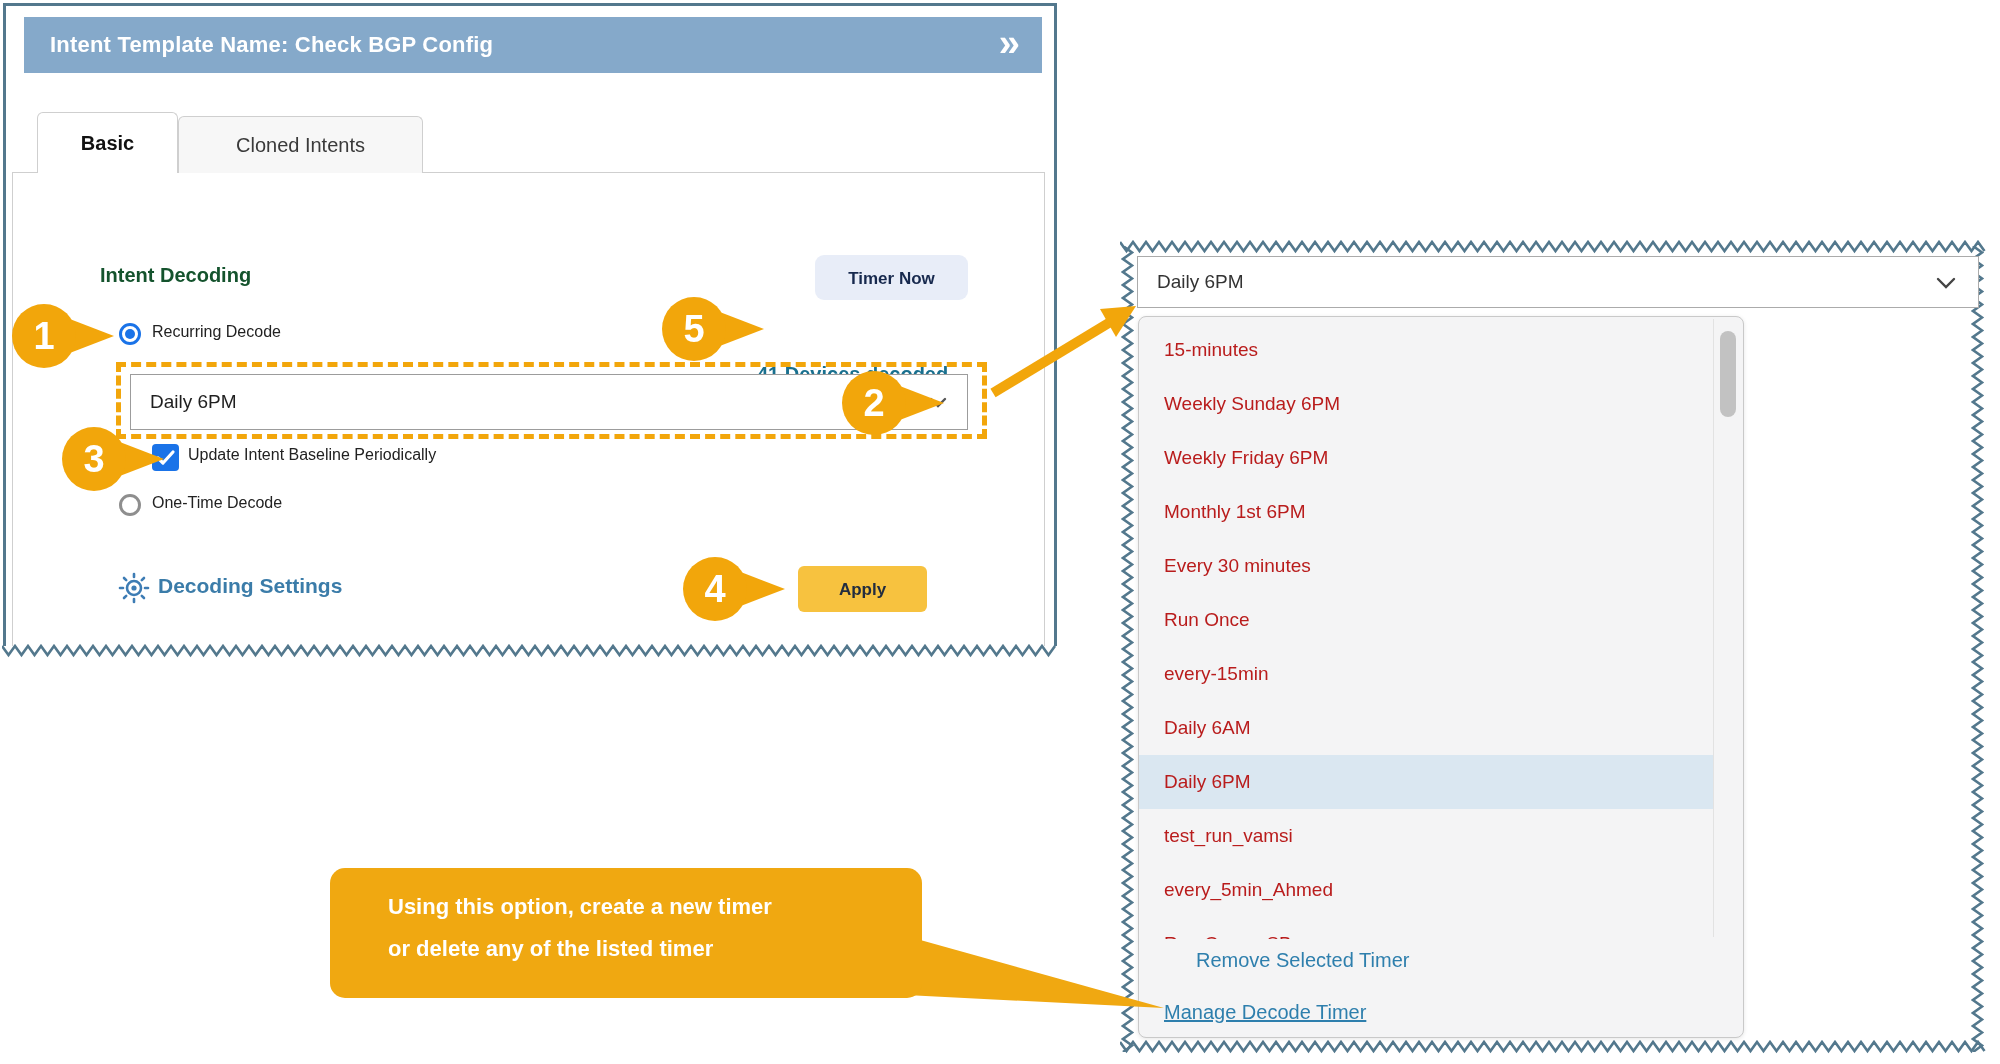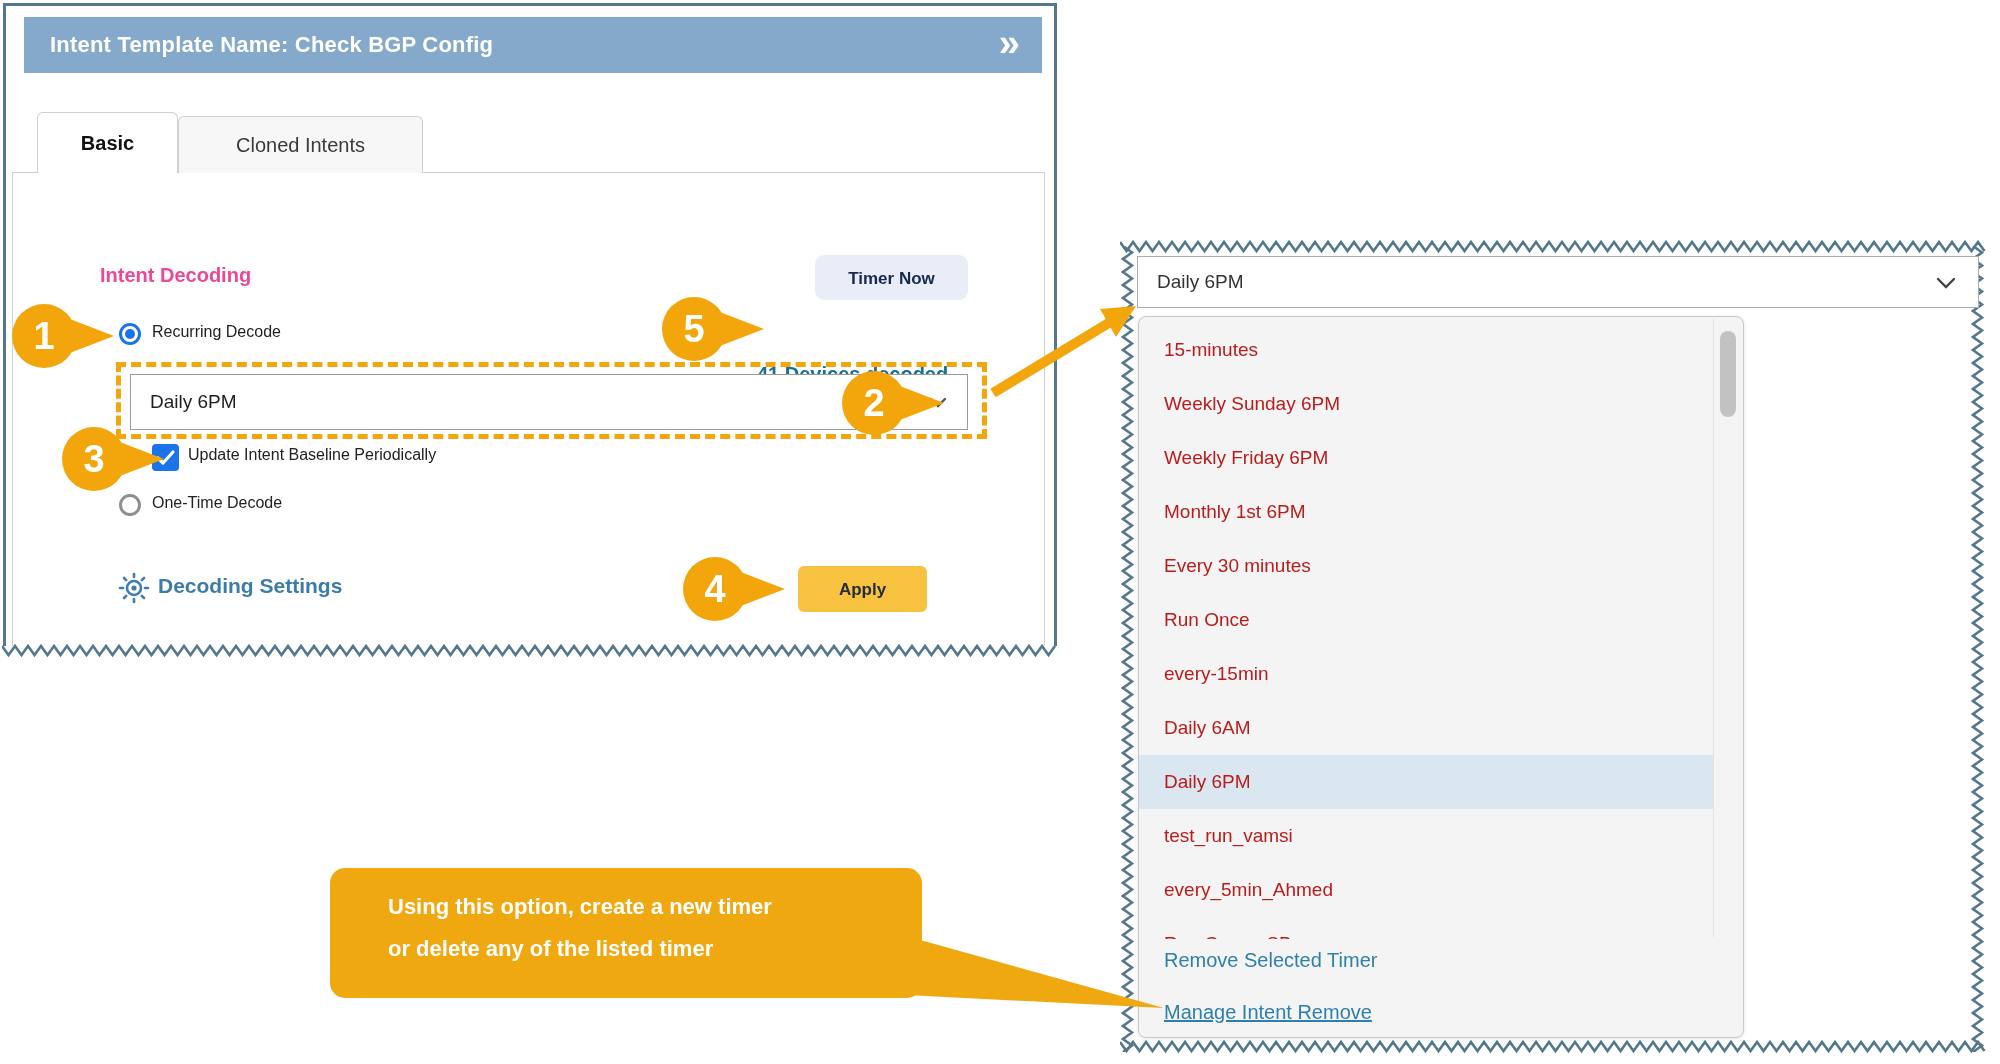--- a/index.html
+++ b/index.html
@@ -17,21 +17,21 @@
                 color:#fff;font-size:38px;font-weight:bold;cursor:pointer;}
   .tab{position:absolute;text-align:center;border:1px solid #CFCFCF;border-bottom:none;
        border-radius:6px 6px 0 0;}
   .tab-basic{left:37px;top:112px;width:141px;height:61px;background:#fff;z-index:3;
              font-size:20px;font-weight:bold;color:#111;line-height:61px;}
   .tab-cloned{left:178px;top:116px;width:245px;height:57px;background:#F7F7F7;z-index:2;
               font-size:20px;color:#3A3A3A;line-height:57px;}
   .card{position:absolute;left:12px;top:172px;width:1033px;height:474px;background:#fff;
         border:1px solid #CFCFCF;border-bottom:none;z-index:1;}
 
-  .section-title{position:absolute;left:100px;top:264px;font-size:20px;font-weight:bold;color:#ec4899;z-index:4;}
+  .section-title{position:absolute;left:100px;top:264px;font-size:20px;font-weight:bold;color:#14532d;z-index:4;}
   .btn-decode{position:absolute;left:815px;top:255px;width:153px;height:45px;background:#E8EDF8;
               border:none;border-radius:9px;font-family:inherit;font-size:17px;font-weight:bold;color:#17294E;
               line-height:45px;text-align:center;z-index:4;cursor:pointer;}
   .link-devices{position:absolute;left:757px;top:323px;font-size:20px;font-weight:600;color:#19708F;
                 z-index:5;cursor:pointer;margin-top:40px;}
   .radio{position:absolute;width:22px;height:22px;border-radius:50%;z-index:5;cursor:pointer;}
   .radio.on{border:3px solid #1A73E8;}
   .radio.on::after{content:"";position:absolute;left:3px;top:3px;width:10px;height:10px;
                    border-radius:50%;background:#1A73E8;}
   .radio.off{border:3px solid #8E8E8E;}
@@ -65,21 +65,21 @@
            border:1px solid #ABABAB;z-index:3;cursor:pointer;}
   .select2 .val{position:absolute;left:19px;top:0;line-height:50px;font-size:19px;color:#333;}
   .list{position:absolute;left:1138px;top:316px;width:606px;height:722px;background:#F4F4F5;
         border:1px solid #C9C9C9;border-radius:8px;box-shadow:0 1px 4px rgba(0,0,0,.10);z-index:3;}
   .items{position:absolute;left:0;top:2px;width:575px;height:620px;overflow:hidden;padding-top:4px;}
   .opt{height:54px;line-height:54px;padding-left:25px;font-size:19px;color:#b91c1c;cursor:pointer;}
   .opt.selected{background:#DAE7F1;}
   .gutter{position:absolute;right:1px;top:2px;width:29px;height:618px;border-left:1px solid #E2E2E2;}
   .thumb{position:absolute;right:6px;top:12px;width:16px;height:86px;background:#C2C2C2;border-radius:8px;cursor:pointer;}
   .list-link{position:absolute;left:25px;height:42px;line-height:42px;font-size:20px;color:#2E7FAD;cursor:pointer;}
-  .list-link.remove{top:622px;}
+  .list-link.remove{top:622px;margin-left:32px;}
   .list-link.manage{top:674px;text-decoration:underline;}
 </style>
 </head>
 <body>
 
 <div id="stage">
 
   <div class="panel-left"></div>
   <svg class="zz" style="left:2px;top:644px" width="1058" height="16">
       <polyline points="0,2 6.5,11 13,2 19.5,11 26,2 32.5,11 39,2 45.5,11 52,2 58.5,11 65,2 71.5,11 78,2 84.5,11 91,2 97.5,11 104,2 110.5,11 117,2 123.5,11 130,2 136.5,11 143,2 149.5,11 156,2 162.5,11 169,2 175.5,11 182,2 188.5,11 195,2 201.5,11 208,2 214.5,11 221,2 227.5,11 234,2 240.5,11 247,2 253.5,11 260,2 266.5,11 273,2 279.5,11 286,2 292.5,11 299,2 305.5,11 312,2 318.5,11 325,2 331.5,11 338,2 344.5,11 351,2 357.5,11 364,2 370.5,11 377,2 383.5,11 390,2 396.5,11 403,2 409.5,11 416,2 422.5,11 429,2 435.5,11 442,2 448.5,11 455,2 461.5,11 468,2 474.5,11 481,2 487.5,11 494,2 500.5,11 507,2 513.5,11 520,2 526.5,11 533,2 539.5,11 546,2 552.5,11 559,2 565.5,11 572,2 578.5,11 585,2 591.5,11 598,2 604.5,11 611,2 617.5,11 624,2 630.5,11 637,2 643.5,11 650,2 656.5,11 663,2 669.5,11 676,2 682.5,11 689,2 695.5,11 702,2 708.5,11 715,2 721.5,11 728,2 734.5,11 741,2 747.5,11 754,2 760.5,11 767,2 773.5,11 780,2 786.5,11 793,2 799.5,11 806,2 812.5,11 819,2 825.5,11 832,2 838.5,11 845,2 851.5,11 858,2 864.5,11 871,2 877.5,11 884,2 890.5,11 897,2 903.5,11 910,2 916.5,11 923,2 929.5,11 936,2 942.5,11 949,2 955.5,11 962,2 968.5,11 975,2 981.5,11 988,2 994.5,11 1001,2 1007.5,11 1014,2 1020.5,11 1027,2 1033.5,11 1040,2 1046.5,11 1053,2" fill="none" stroke="#53788D" stroke-width="2.6"></polyline>
@@ -205,16 +205,16 @@
       <div class="opt">Daily 6AM</div>
       <div class="opt selected">Daily 6PM</div>
       <div class="opt">test_run_vamsi</div>
       <div class="opt">every_5min_Ahmed</div>
       <div class="opt">Run Once - SBourne</div>
     </div>
     <div class="gutter">
       <div class="thumb"></div>
     </div>
     <span class="list-link remove">Remove Selected Timer</span>
-    <span class="list-link manage">Manage Intent Remove</span>
+    <span class="list-link manage">Manage Decode Timer</span>
   </div>
 
 </div>
 
 </body></html>

